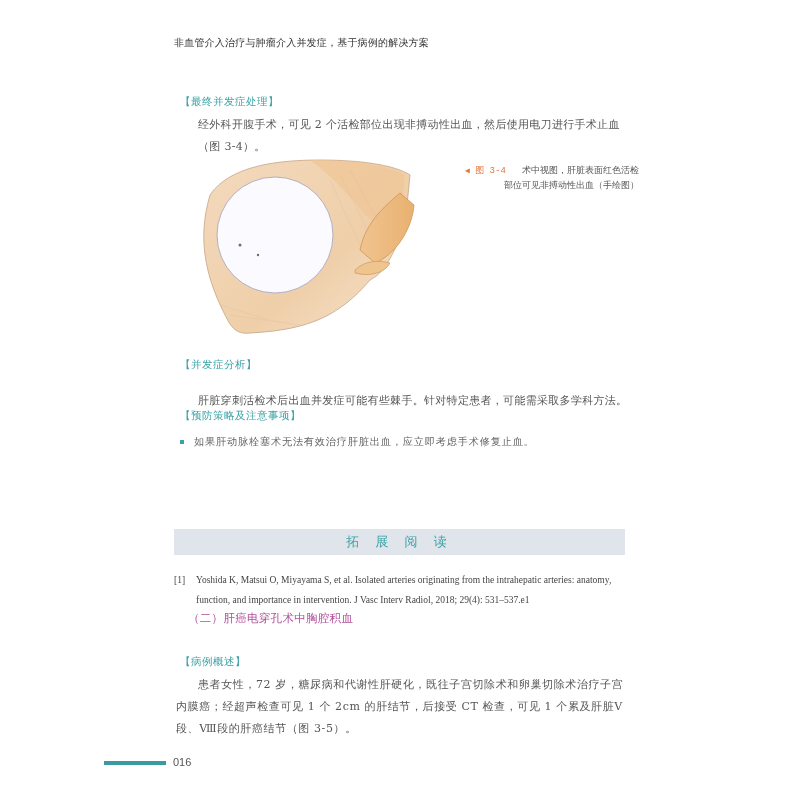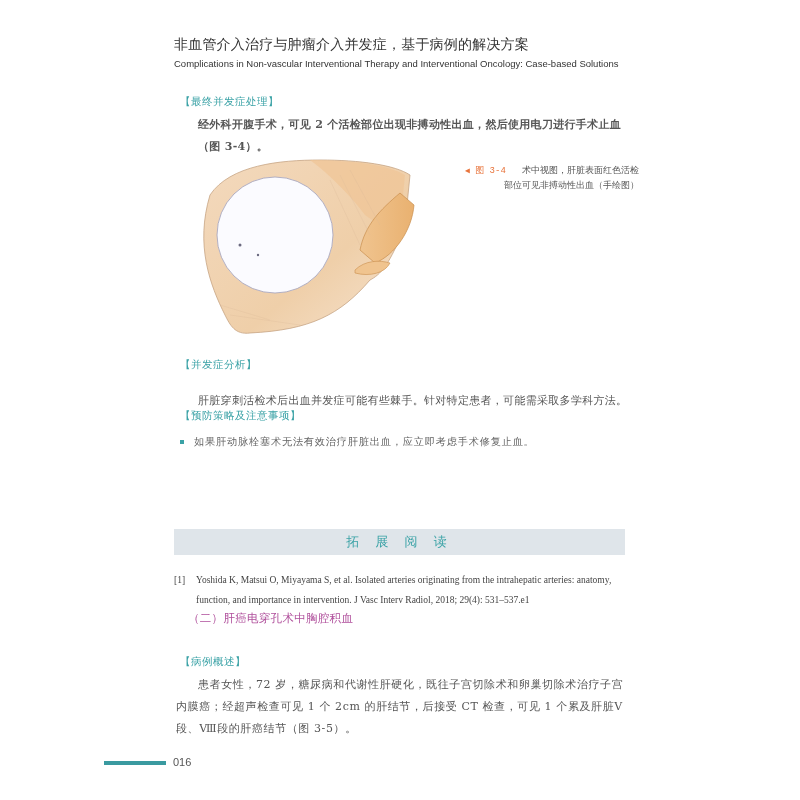--- a/index.html
+++ b/index.html
@@ -1,19 +1,19 @@
 <!DOCTYPE html>
 <html><head>
 <meta charset="utf-8">
 <style>
   html, body { margin: 0; padding: 0; background: #ffffff; }
   body { width: 800px; height: 800px; position: relative; overflow: hidden;
          font-family: "DejaVu Serif", "Liberation Serif", serif; color: #333; }
   .running-head { position: absolute; left: 174px; top: 36px; }
-  .rh-cn { font-family: "DejaVu Sans", sans-serif; font-size: 14px; color: #333; letter-spacing: 0.2px; }
+  .rh-cn { font-family: "DejaVu Sans", sans-serif; font-size: 10px; color: #333; letter-spacing: 0.2px; }
   .rh-en { font-family: "Liberation Sans", sans-serif; font-size: 9.5px; color: #333; margin-top: 4px; white-space: nowrap; }
   .sec-head { position: absolute; font-family: "DejaVu Sans", sans-serif; font-size: 10.5px; color: #3aa2a6; letter-spacing: 0.5px; }
   .para { position: absolute; font-size: 11px; color: #555; line-height: 22px; }
   .figure { position: absolute; left: 190px; top: 155px; width: 225px; height: 185px; }
   .caption { position: absolute; left: 459px; top: 163px; width: 180px; font-family: Liberation Mono, monospace;
              font-size: 9px; line-height: 15px; color: #555; text-align: right; }
   .cap-num { color: #e8743c; }
   .cap-arrow { color: #e8743c; font-size: 8px; }
   ul.bullets { position: absolute; left: 178px; top: 431px; width: 450px; margin: 0; padding: 0; list-style: none; }
   ul.bullets li { position: relative; padding-left: 16px; font-size: 10.2px; line-height: 22px; color: #666; letter-spacing: 0.8px; }
@@ -25,25 +25,24 @@
   .ref-text { margin-left: 22px; }
   .subhead { position: absolute; left: 188px; top: 611px; font-family: "DejaVu Sans", sans-serif; font-size: 11.5px; color: #b0509c; letter-spacing: 0.3px; }
   .footer-bar { position: absolute; left: 104px; top: 761px; width: 62px; height: 4px; background: #3a9aa0; }
   .page-num { position: absolute; left: 173px; top: 756px; font-family: "Liberation Sans", sans-serif; font-size: 11px; color: #555; }
 </style>
 </head>
 <body>
 
 <div class="running-head">
   <div class="rh-cn">非血管介入治疗与肿瘤介入并发症，基于病例的解决方案</div>
-  <div class="rh-en">Complications in Non-vascular Interventional Therapy and Interventional Oncology: Case-based Solutions</div>
 </div>
 
 <div class="sec-head" style="left:180px; top:95px;">【最终并发症处理】</div>
-<div class="para" style="left:198px; top:114px; width:430px; letter-spacing:0.3px;font-weight:bold;">经外科开腹手术，可见 2 个活检部位出现非搏动性出血，然后使用电刀进行手术止血（图 3-4）。</div>
+<div class="para" style="left:198px; top:114px; width:430px; letter-spacing:0.3px;">经外科开腹手术，可见 2 个活检部位出现非搏动性出血，然后使用电刀进行手术止血（图 3-4）。</div>
 
 <div class="figure">
   <svg width="225" height="185" viewBox="0 0 225 185">
     <defs>
       <linearGradient id="tissue" x1="0" y1="0" x2="1" y2="1">
         <stop offset="0" stop-color="#f3d9bd"></stop>
         <stop offset="0.6" stop-color="#efcfa9"></stop>
         <stop offset="1" stop-color="#f6e3cf"></stop>
       </linearGradient>
       <linearGradient id="lig" x1="0" y1="0" x2="1" y2="0">

